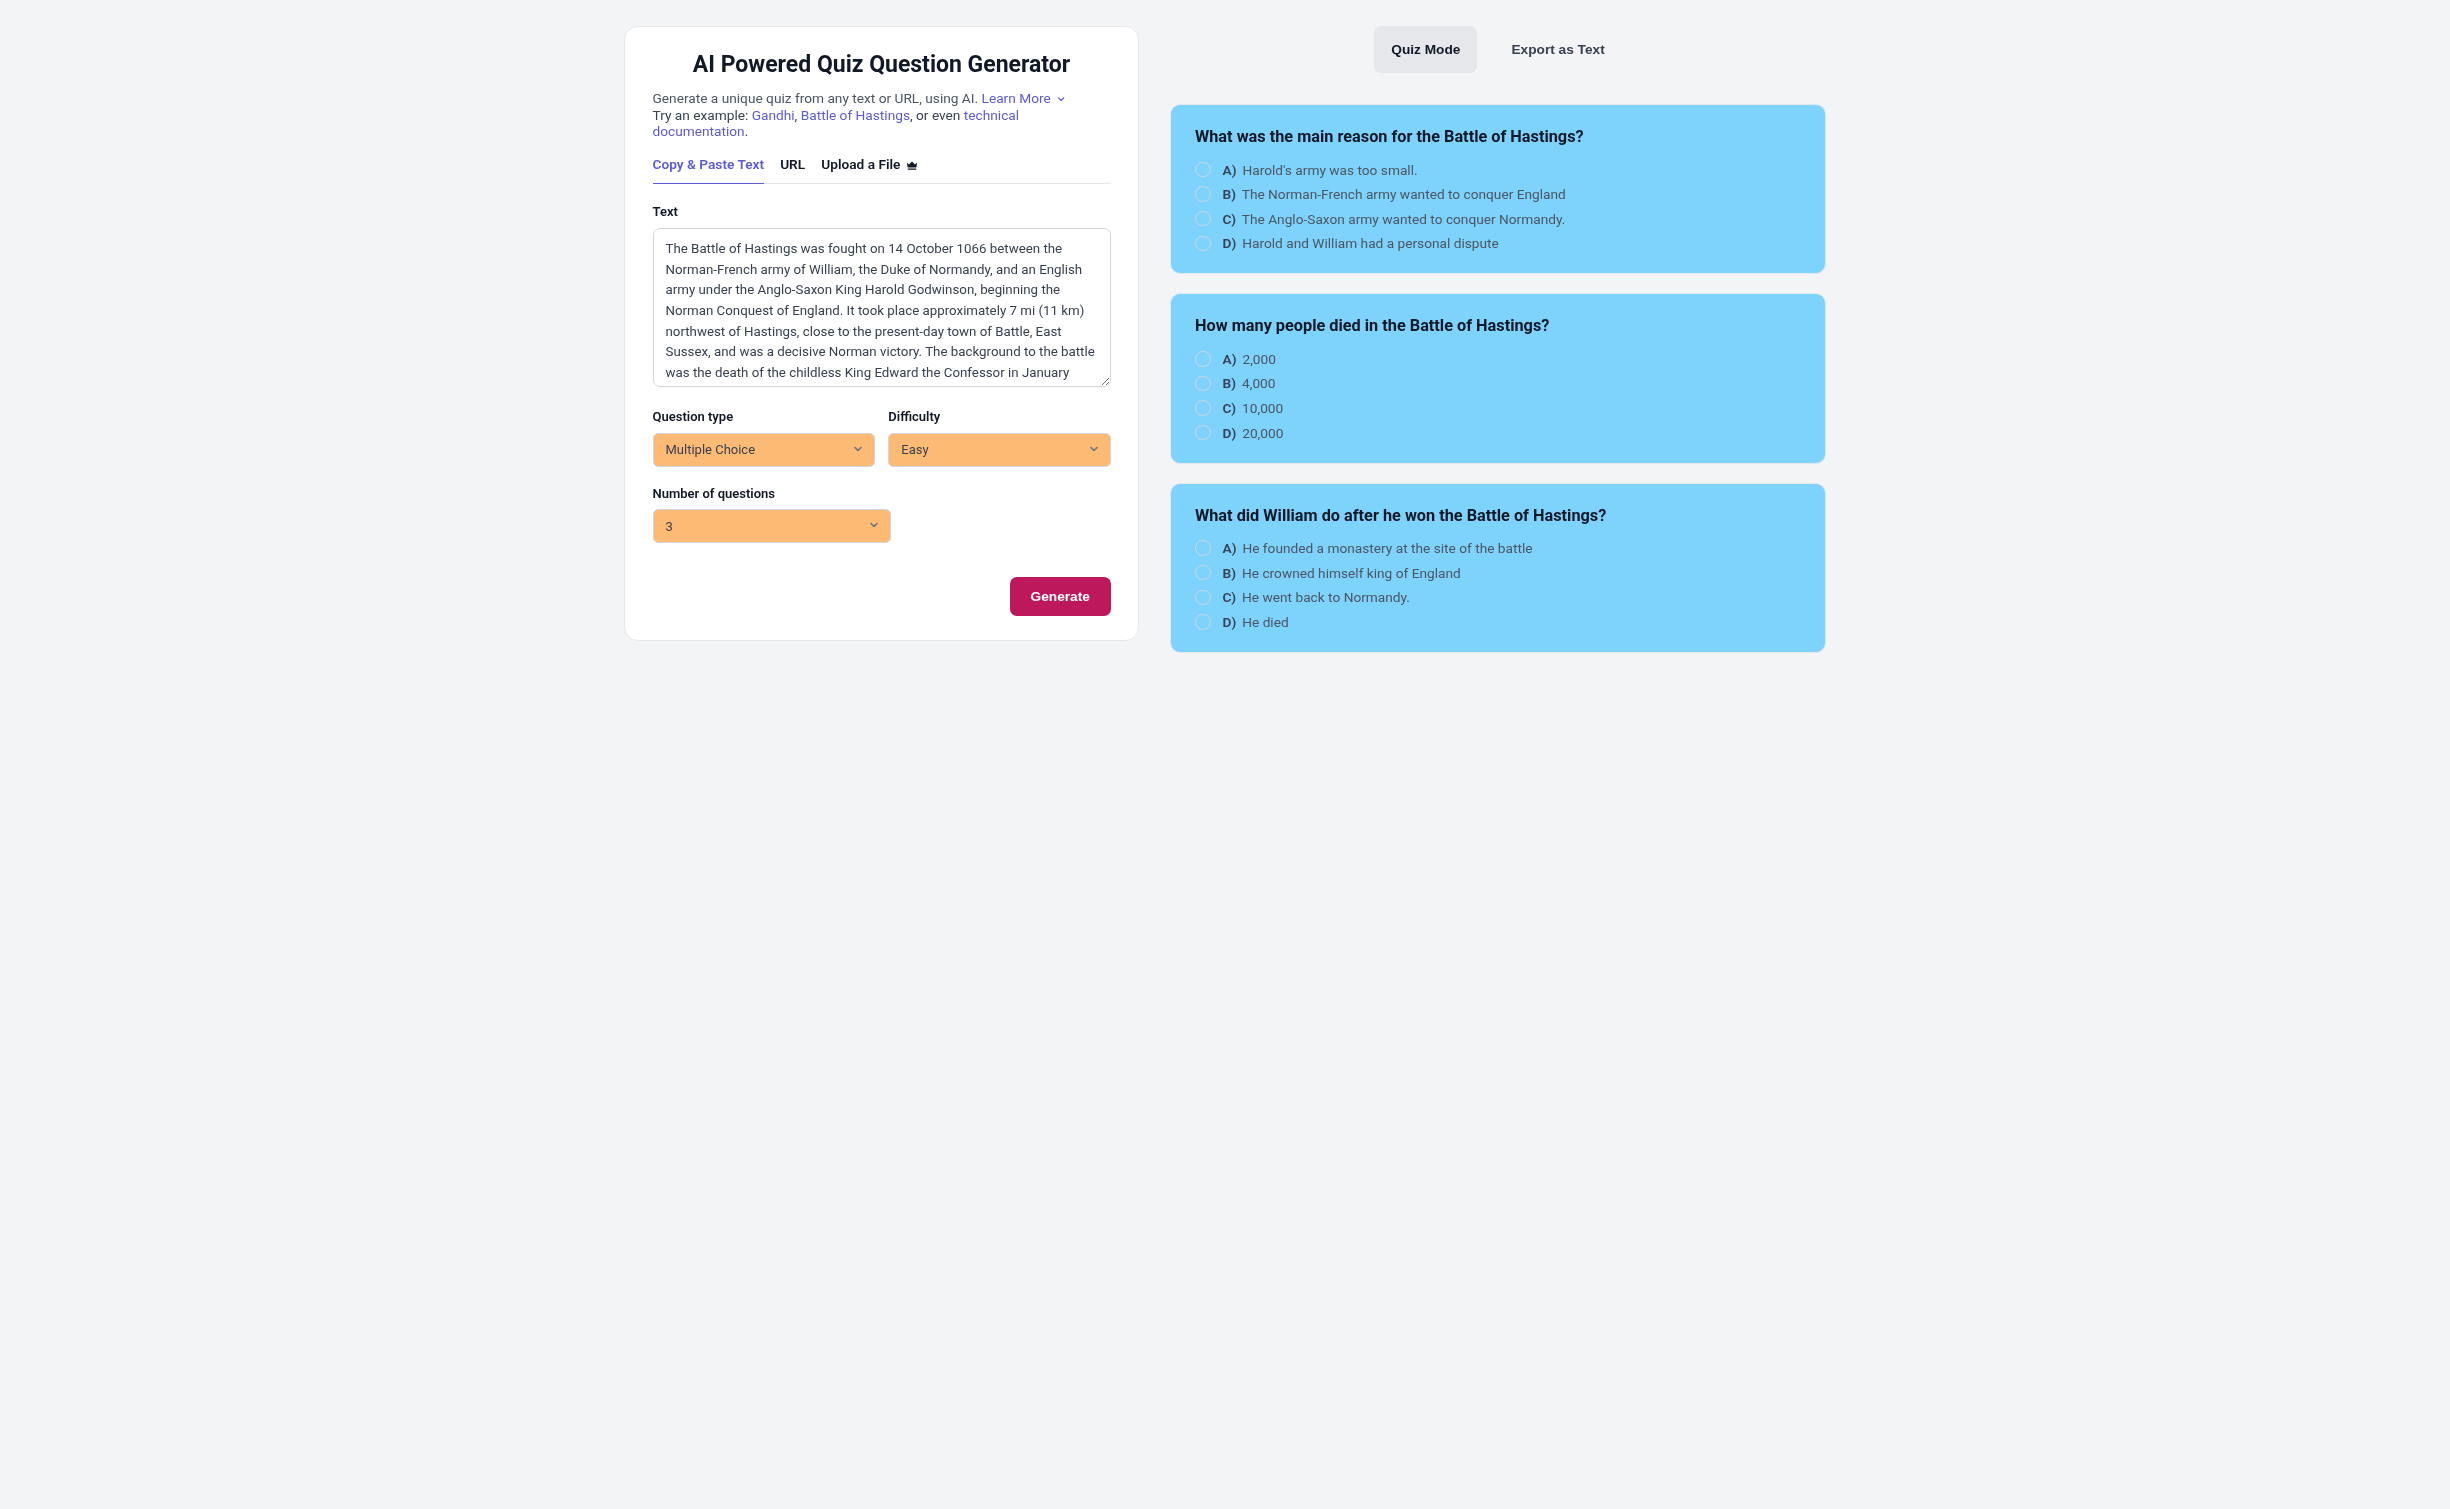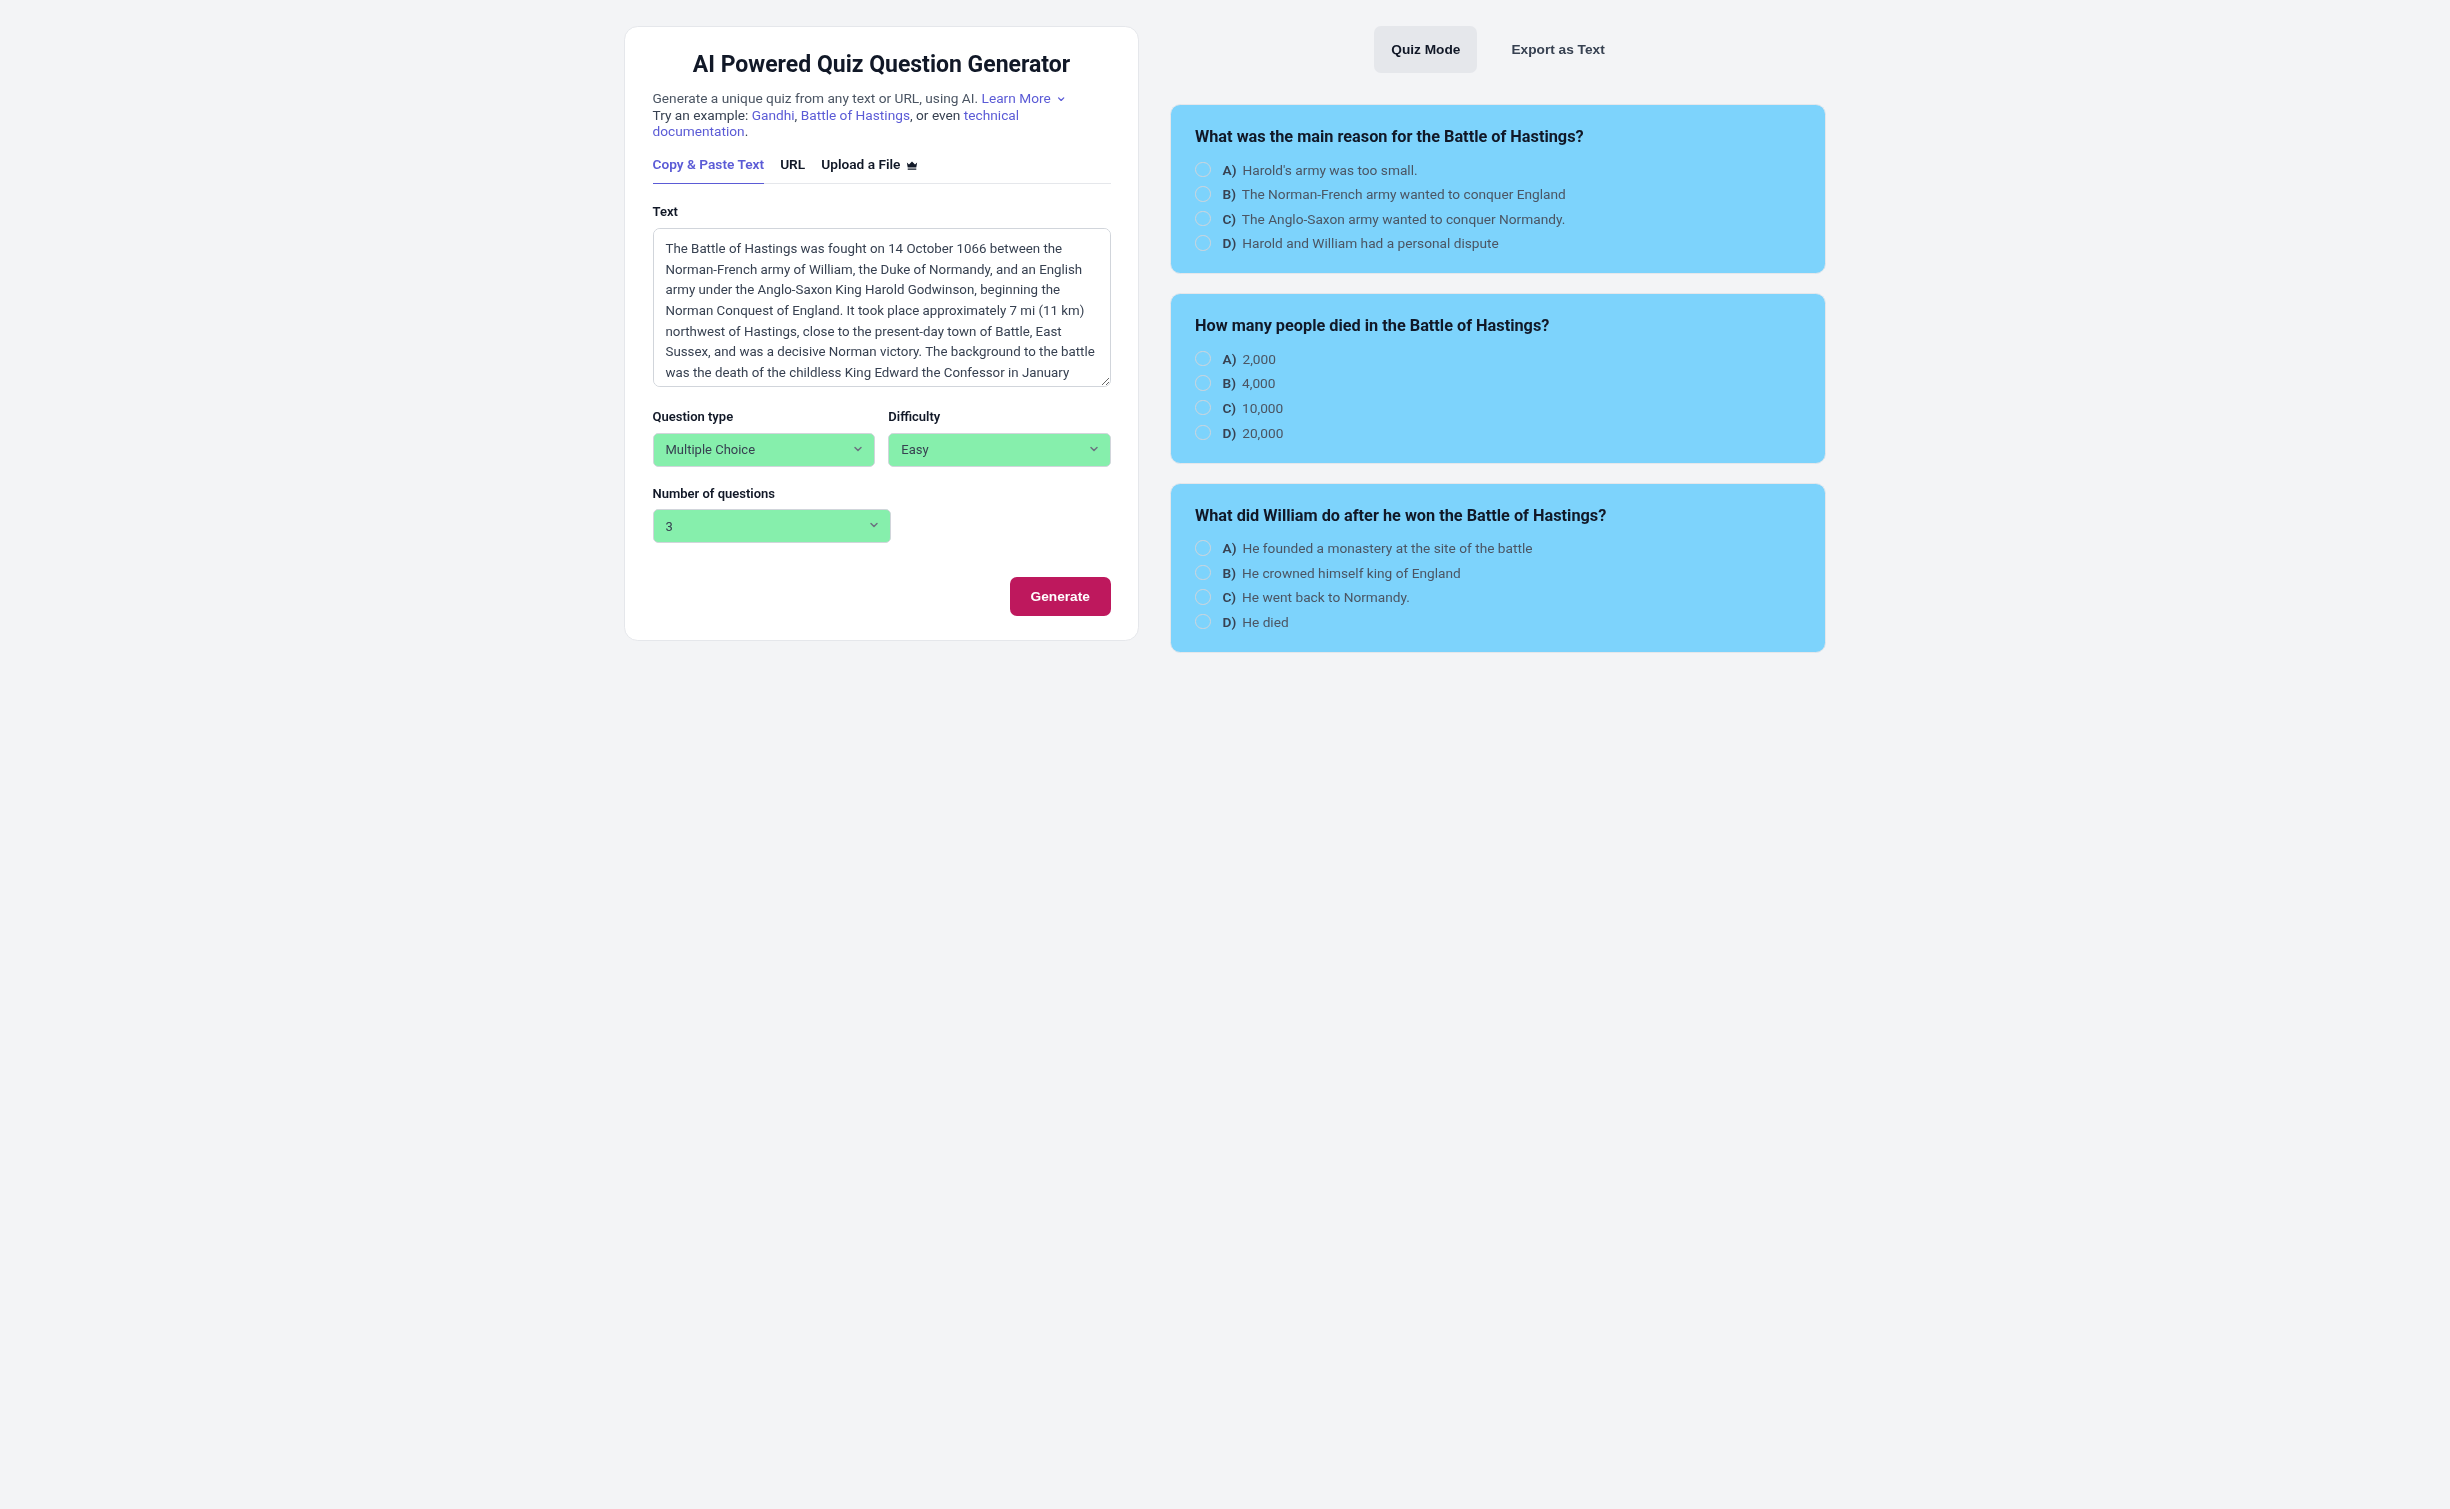--- a/index.html
+++ b/index.html
@@ -122,21 +122,21 @@
     }
     .select {
       width: 100%;
       height: 34px;
       border: 0.9px solid #d1d5db;
       border-radius: 5.2px;
       padding: 0 33px 0 12px;
       font-size: 13px;
       font-family: inherit;
       color: #374151;
-      background: #86efac;
+      background: #fdba74;
       appearance: none;
       cursor: pointer;
     }
     .select-half {
       max-width: 238px;
     }
     .select-chevron {
       position: absolute;
       right: 10.3px;
       top: 50%;
@@ -188,20 +188,21 @@
       margin-bottom: 19px;
     }
     .question-title {
       font-size: 16.3px;
       font-weight: 700;
       color: #111827;
       margin-bottom: 15.5px;
     }
     .option-row {
       display: flex;
+      align-items: center;
       gap: 12px;
       margin-bottom: 8.6px;
       cursor: pointer;
     }
     .option-row:last-child {
       margin-bottom: 0;
     }
     .radio {
       width: 15.5px;
       height: 15.5px;

